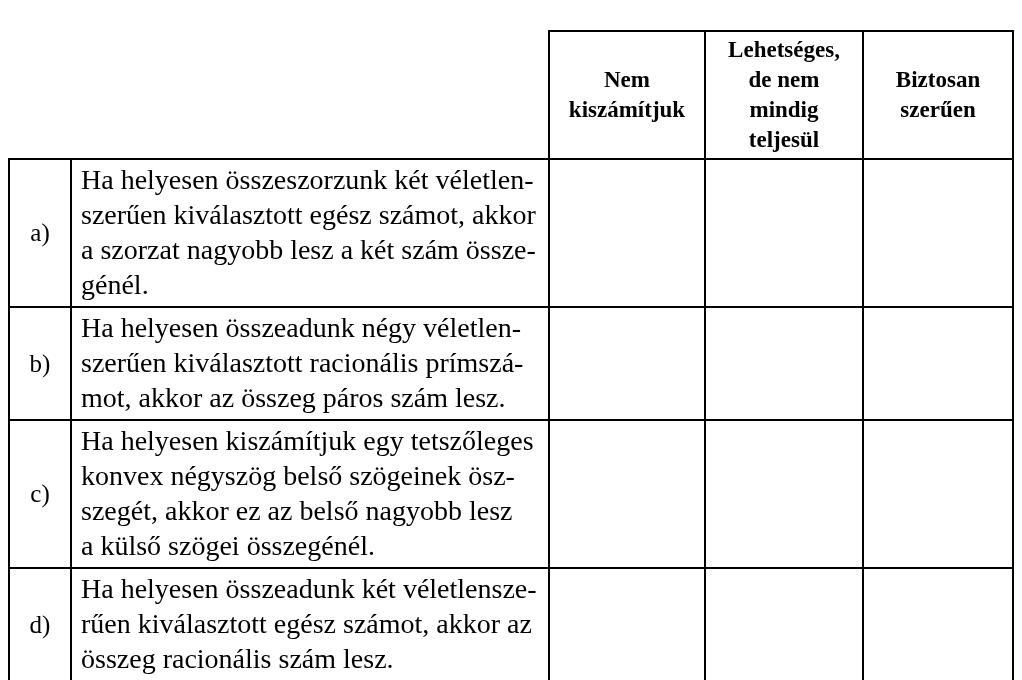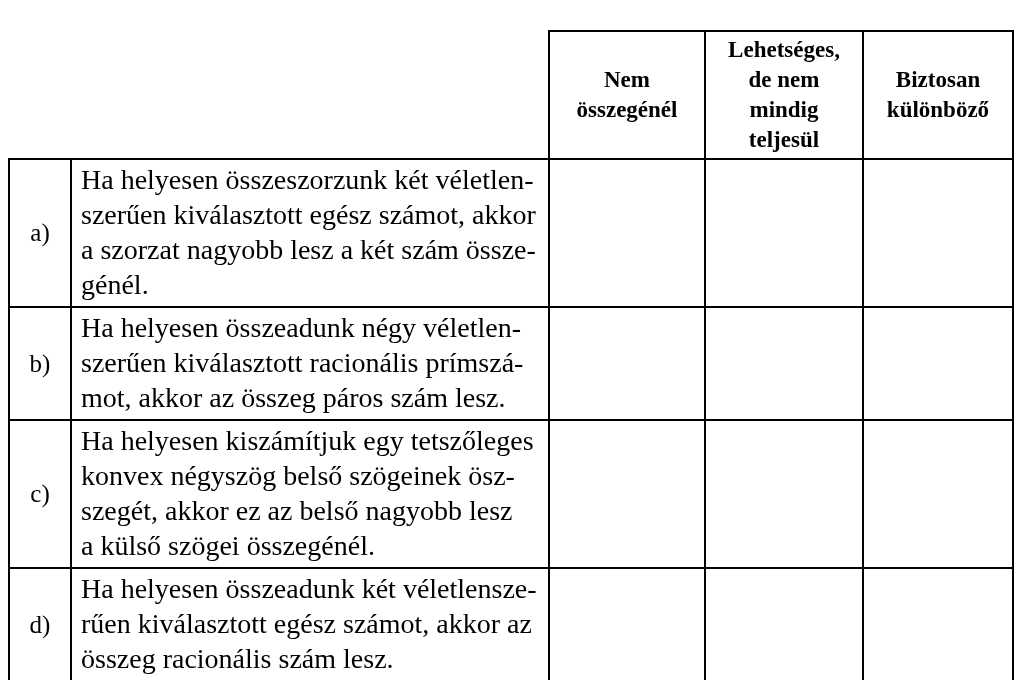--- a/index.html
+++ b/index.html
@@ -70,27 +70,27 @@
       <col class="c-letter">
       <col class="c-stmt">
       <col class="c-a1">
       <col class="c-a2">
       <col class="c-a3">
     </colgroup>
     <tbody>
       <tr class="r-head">
         <td class="blank" colspan="2"></td>
         <th class="hdr">Nem
-összegénél</th>
+kiszámítjuk</th>
         <th class="hdr">Lehetséges,
 de nem
 mindig
 teljesül</th>
         <th class="hdr">Biztosan
-különböző</th>
+szerűen</th>
       </tr>
 
       <tr class="r-a">
         <td class="letter">a)</td>
         <td class="stmt">Ha helyesen összeszorzunk két véletlen-
 szerűen kiválasztott egész számot, akkor
 a szorzat nagyobb lesz a két szám össze-
 génél.</td>
         <td class="ans"></td>
         <td class="ans"></td>

